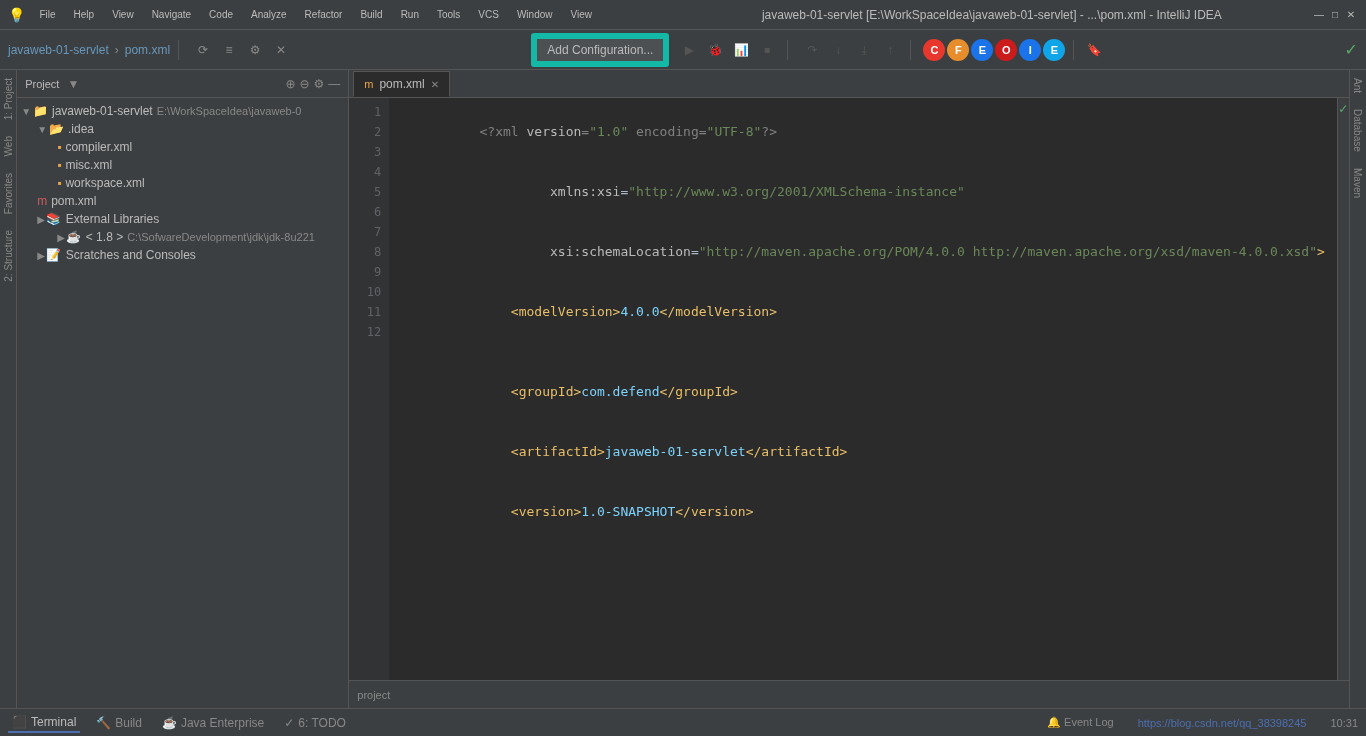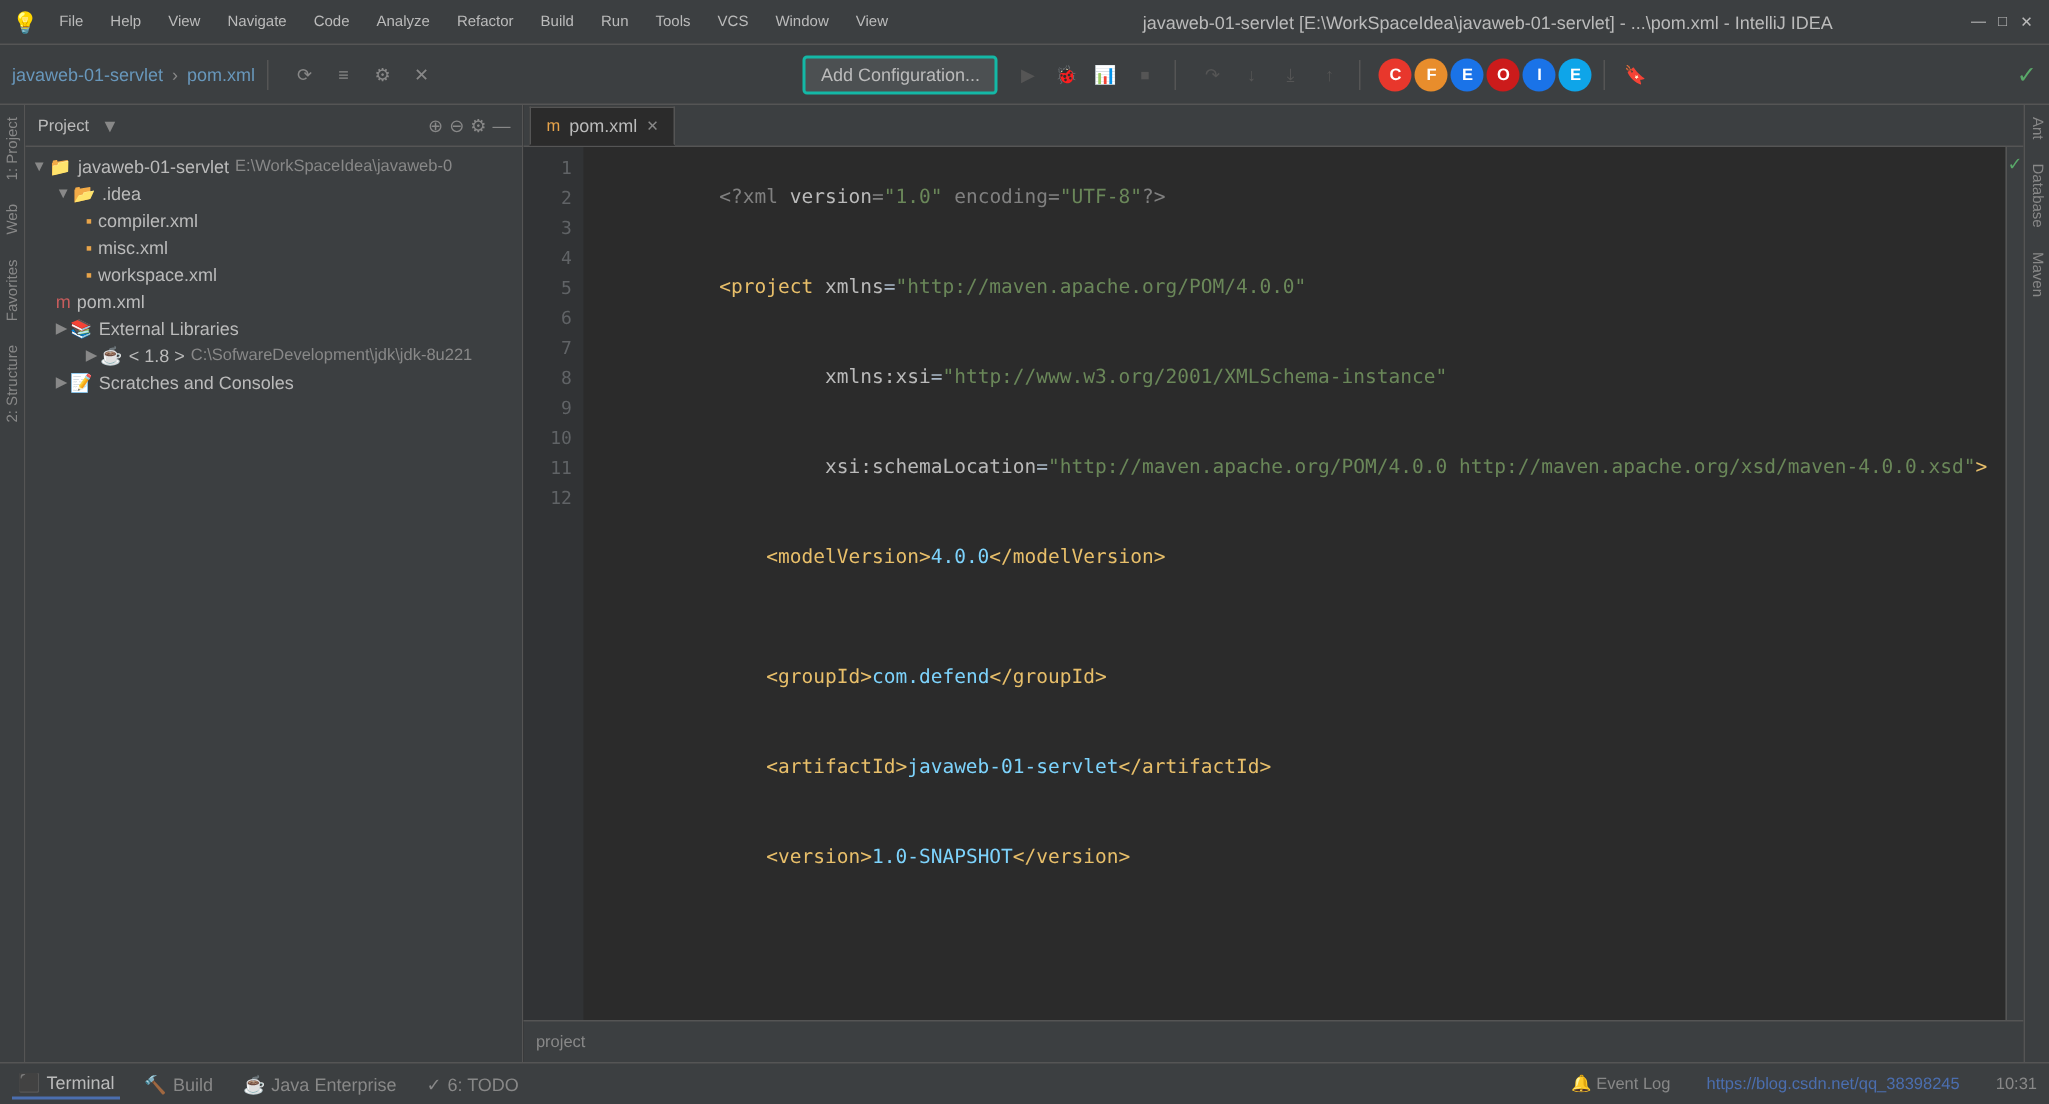--- a/index.html
+++ b/index.html
@@ -26,21 +26,21 @@
       background: #3c3f41;
       display: flex;
       align-items: center;
       padding: 0 8px;
       border-bottom: 1px solid #555;
       gap: 4px;
     }
     .breadcrumb-item { color: #6897bb; font-size: 12px; }
     .breadcrumb-sep { color: #888; margin: 0 2px; }
     .toolbar-sep { width: 1px; height: 20px; background: #555; margin: 0 4px; }
-    .add-config-btn { background: #4c5052; border: 2px solid #14b8a6; border-radius: 3px; padding: 4px 10px; color: #bbb; font-size: 12px; cursor: pointer; margin-left: auto; }
+    .add-config-btn { background: #4c5052; border: 6px solid #14b8a6; border-radius: 3px; padding: 4px 10px; color: #bbb; font-size: 12px; cursor: pointer; margin-left: auto; }
 
     .toolbar-icons { display: flex; gap: 2px; margin-left: 4px; }
     .toolbar-icon-btn { width: 24px; height: 24px; display: flex; align-items: center; justify-content: center; color: #888; cursor: pointer; border-radius: 3px; }
     .toolbar-icon-btn.disabled { color: #555; cursor: default; }
 
     
     .bookmark-icons { display: flex; gap: 2px; margin-left: 4px; }
     .bookmark-icon { width: 22px; height: 22px; border-radius: 50%; display: flex; align-items: center; justify-content: center; font-size: 13px; cursor: pointer; }
 
     
@@ -398,23 +398,20 @@
         <div>10</div>
         <div>11</div>
         <div>12</div>
       </div>
       <div class="code-area">
 
         <div class="code-line">
           <span class="xml-prolog">&lt;?xml </span><span class="xml-attr">version</span><span class="xml-prolog">=</span><span class="xml-attr-val">"1.0"</span><span class="xml-prolog"> encoding=</span><span class="xml-attr-val">"UTF-8"</span><span class="xml-prolog">?&gt;</span>
         </div>
 
-        <div class="code-line">
-          <span class="xml-tag">&lt;project</span> <span class="xml-attr">xmlns</span>=<span class="xml-attr-val">"http://maven.apache.org/POM/4.0.0"</span><span class="xml-tag"></span>
-        </div>
 
         <div class="code-line">
           <span>         </span><span class="xml-attr">xmlns:xsi</span>=<span class="xml-attr-val">"http://www.w3.org/2001/XMLSchema-instance"</span>
         </div>
 
         <div class="code-line">
           <span>         </span><span class="xml-attr">xsi:schemaLocation</span>=<span class="xml-attr-val">"http://maven.apache.org/POM/4.0.0 http://maven.apache.org/xsd/maven-4.0.0.xsd"</span><span class="xml-tag">&gt;</span>
         </div>
 
         <div class="code-line">

